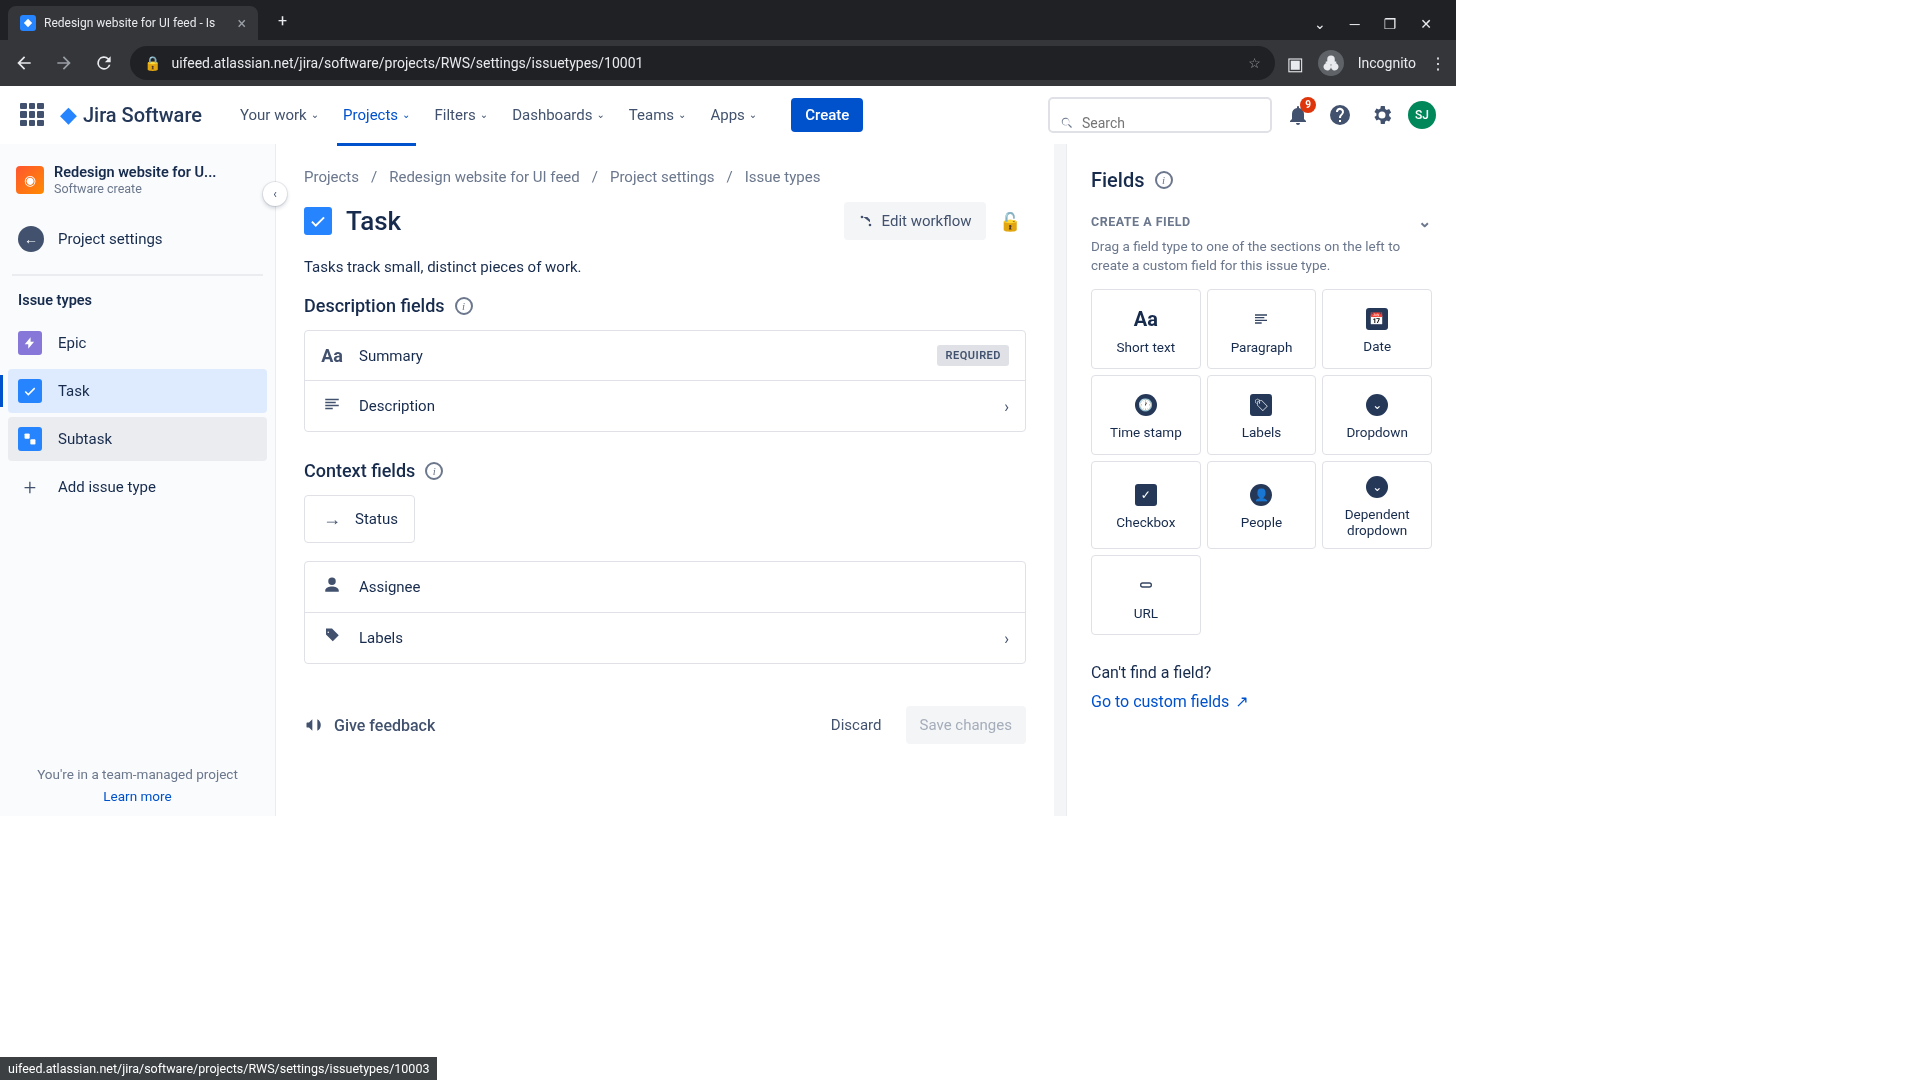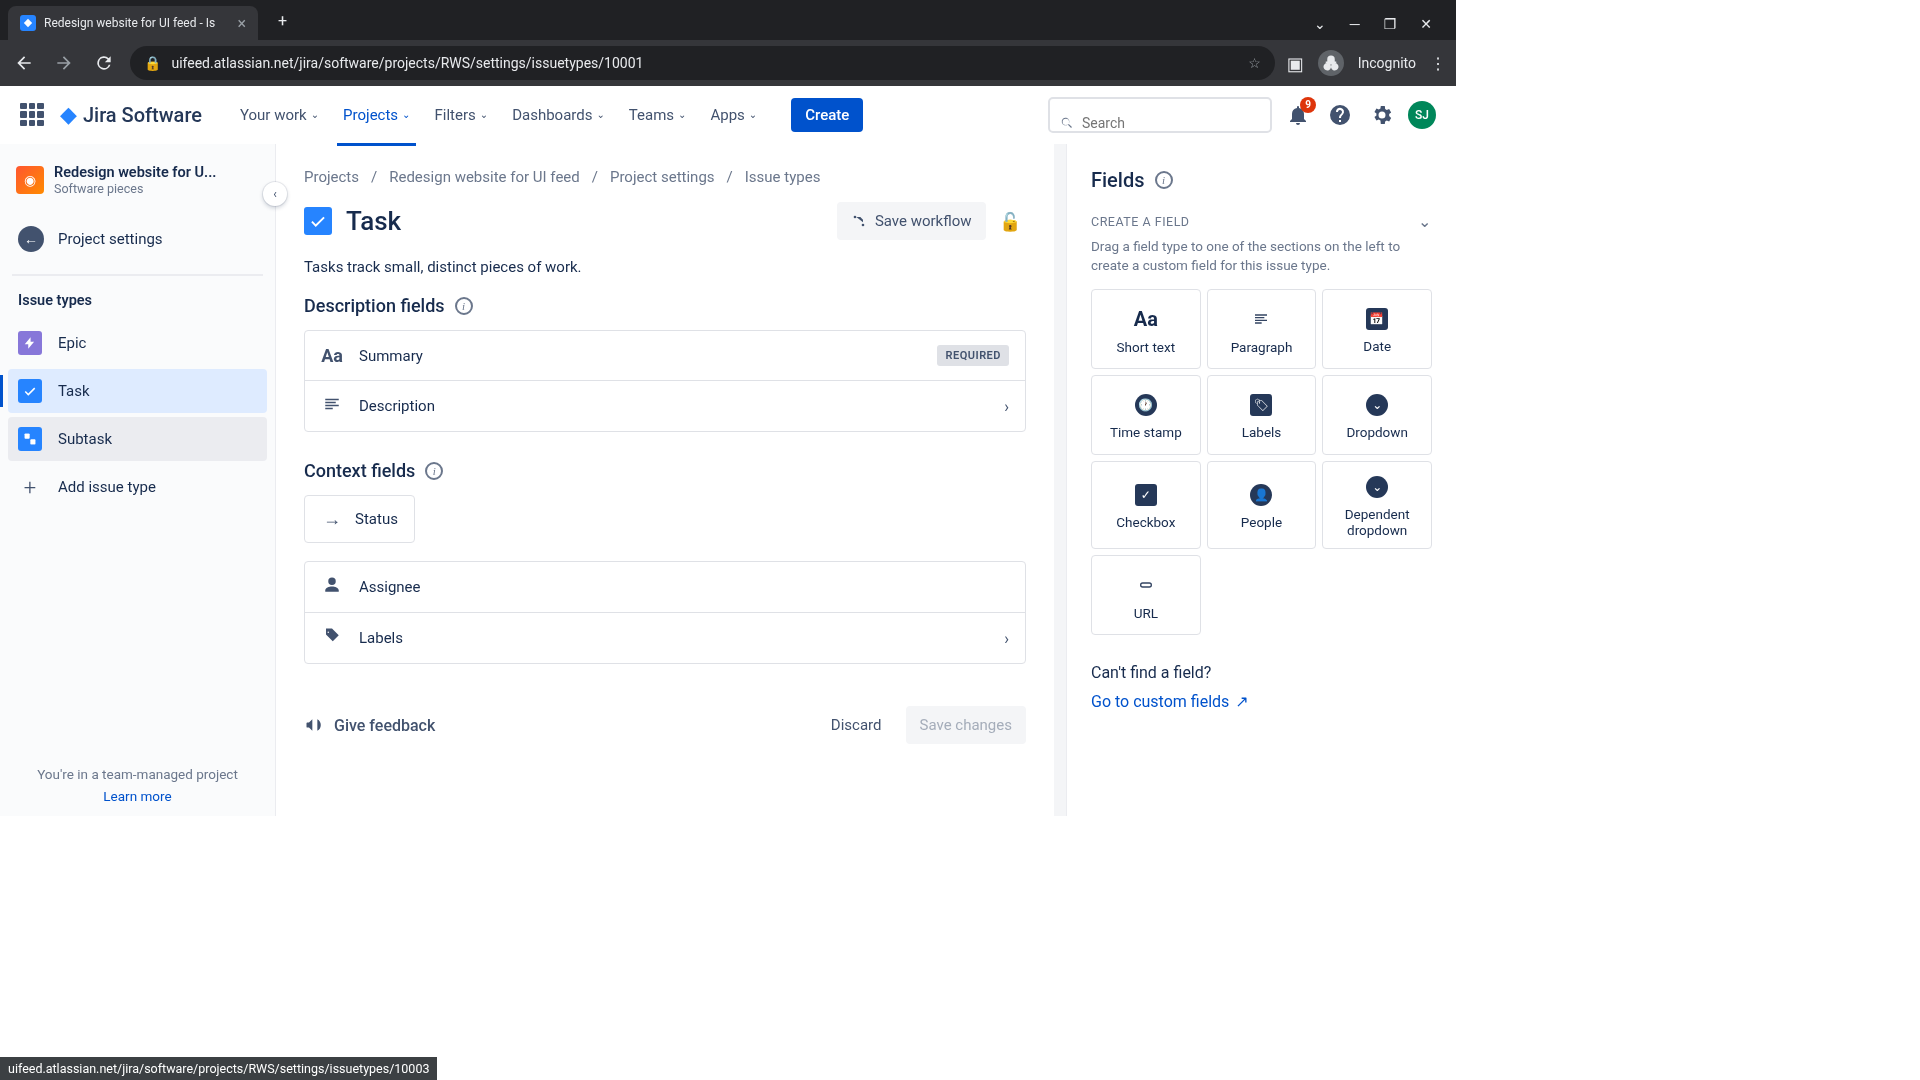--- a/index.html
+++ b/index.html
@@ -103,21 +103,21 @@
 .status-pill { display: inline-flex; align-items: center; gap: 12px; border: 1px solid #dfe1e6; border-radius: 4px; padding: 12px 16px; margin-bottom: 18px; cursor: pointer; }
 .bottom-bar { display: flex; align-items: center; gap: 18px; padding: 14px 0 10px; }
 .feedback { display: flex; align-items: flex-end; gap: 10px; color: #42526e; font-size: 16px; font-weight: 500; cursor: pointer; }
 .bottom-actions { margin-left: auto; display: flex; gap: 12px; }
 .discard-btn { background: transparent; border: none; color: #42526e; font-size: 15px; padding: 10px 12px; cursor: pointer; border-radius: 4px; }
 .save-btn { background: #f4f5f7; border: none; color: #a5adba; font-size: 15px; padding: 10px 14px; border-radius: 4px; cursor: not-allowed; }
 
 
 .right-panel { width: 390px; border-left: 1px solid #ebecf0; padding: 24px 24px 12px; overflow-y: auto; background: white; }
 .panel-title { font-size: 20px; font-weight: 500; color: #172b4d; display: flex; align-items: center; gap: 10px; margin-bottom: 20px; }
-.create-field-header { display: flex; justify-content: space-between; align-items: center; color: #6b778c; font-size: 12.5px; font-weight: 400; letter-spacing: .5px; margin-bottom: 6px; cursor: pointer; }
+.create-field-header { display: flex; justify-content: space-between; align-items: center; color: #6b778c; font-size: 12.5px; font-weight: 700; letter-spacing: .5px; margin-bottom: 6px; cursor: pointer; }
 .create-field-desc { font-size: 13.5px; color: #6b778c; margin-bottom: 14px; line-height: 1.4; }
 .field-types { display: grid; grid-template-columns: repeat(3, 1fr); gap: 6px; }
 .field-type { border: 1px solid #dfe1e6; border-radius: 4px; padding: 14px 6px 10px; display: flex; flex-direction: column; align-items: center; gap: 8px; cursor: grab; font-size: 13.5px; color: #172b4d; text-align: center; min-height: 80px; justify-content: center; }
 .ft-icon { color: #172b4d; font-size: 20px; height: 24px; display: flex; align-items: center; }
 .ft-icon.dark { background: #253858; color: white; width: 22px; height: 22px; border-radius: 3px; justify-content: center; font-size: 12px; }
 .ft-icon svg { width: 20px; height: 16px; fill: #344563; }
 .cant-find { margin-top: 28px; font-size: 16px; color: #172b4d; margin-bottom: 10px; }
 .custom-link { color: #0052cc; font-size: 16px; cursor: pointer; display: flex; align-items: center; gap: 6px; }
 
 
@@ -252,21 +252,21 @@
 </div>
 
 <div class="app-body">
 
   <div class="sidebar">
     <div class="collapse-btn">‹</div>
     <div class="project-header">
       <div class="project-icon">◉</div>
       <div>
         <div class="project-name">Redesign website for U...</div>
-        <div class="project-type">Software pieces</div>
+        <div class="project-type">Software create</div>
       </div>
     </div>
     <div class="back-link">
       <div class="back-circle">←</div>
       <span class="back-text">Project settings</span>
     </div>
     <div class="divider"></div>
     <div class="section-label">Issue types</div>
     <div class="issue-type-item">
       <div class="it-icon epic">
@@ -320,21 +320,21 @@
             <svg viewBox="0 0 24 24">
               <path d="M9 16.2l-4.2-4.2L3 13.8 9 20 21 8l-1.8-1.8z"></path>
             </svg>
           </div>
         <span class="title-text">Task</span>
         <div class="title-actions">
           <button class="edit-wf">
             <svg width="16" height="16" viewBox="0 0 24 24" fill="#42526e">
                 <path d="M6 4a2 2 0 1 0 0 4 2 2 0 0 0 0-4zm12 12a2 2 0 1 0 0 4 2 2 0 0 0 0-4zM8 6h6l4 4v4M8 6l4 4"></path>
               </svg>
-            <span>Save workflow</span>
+            <span>Edit workflow</span>
           </button>
           <span class="lock-icon">🔓</span>
         </div>
       </div>
       <div class="desc-text">Tasks track small, distinct pieces of work.</div>
 
       <div class="field-section-title">
         <span>Description fields</span>
         <span class="info-icon">i</span>
       </div>

